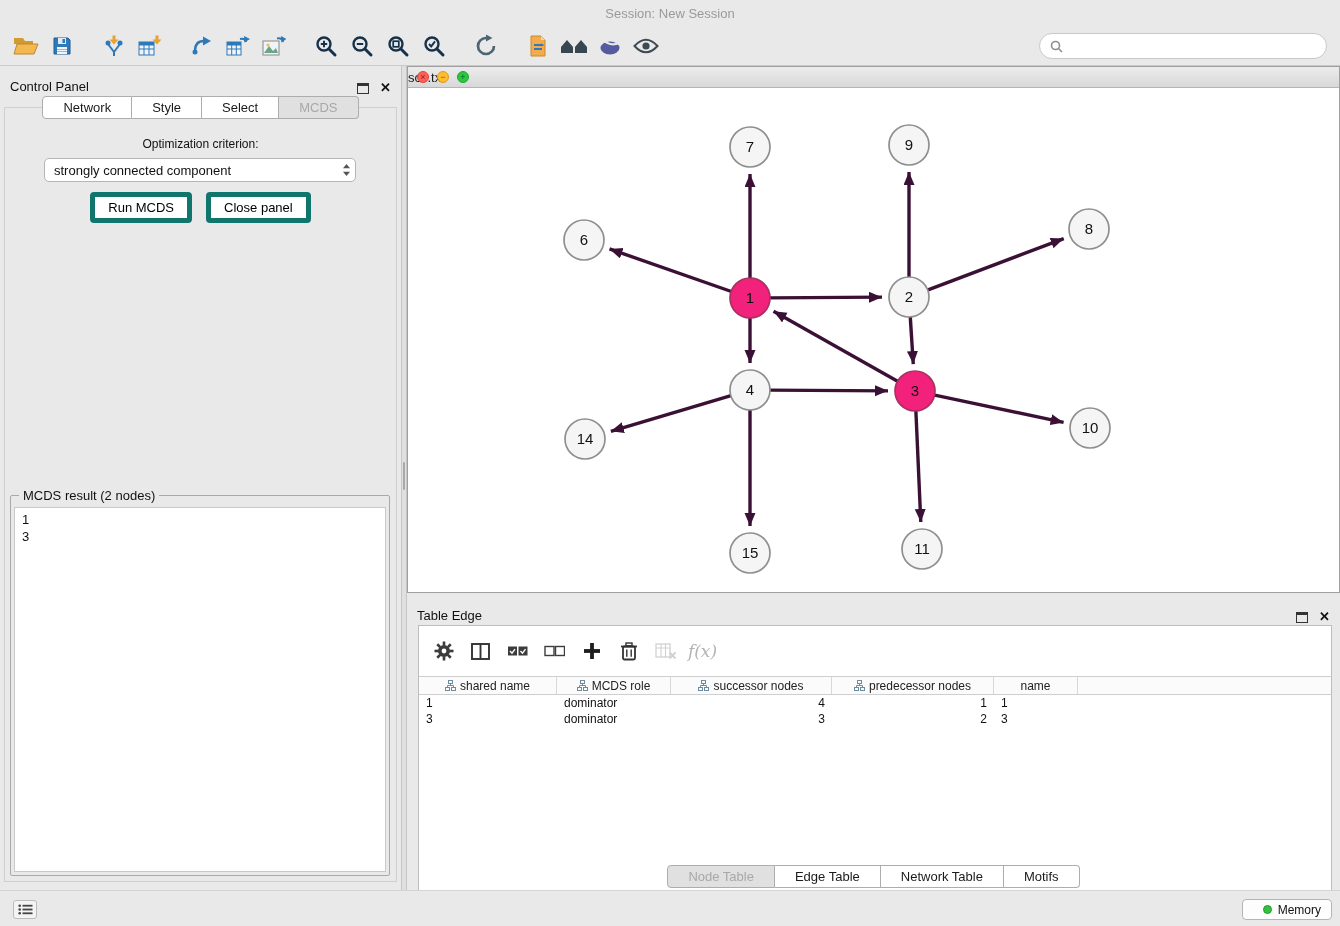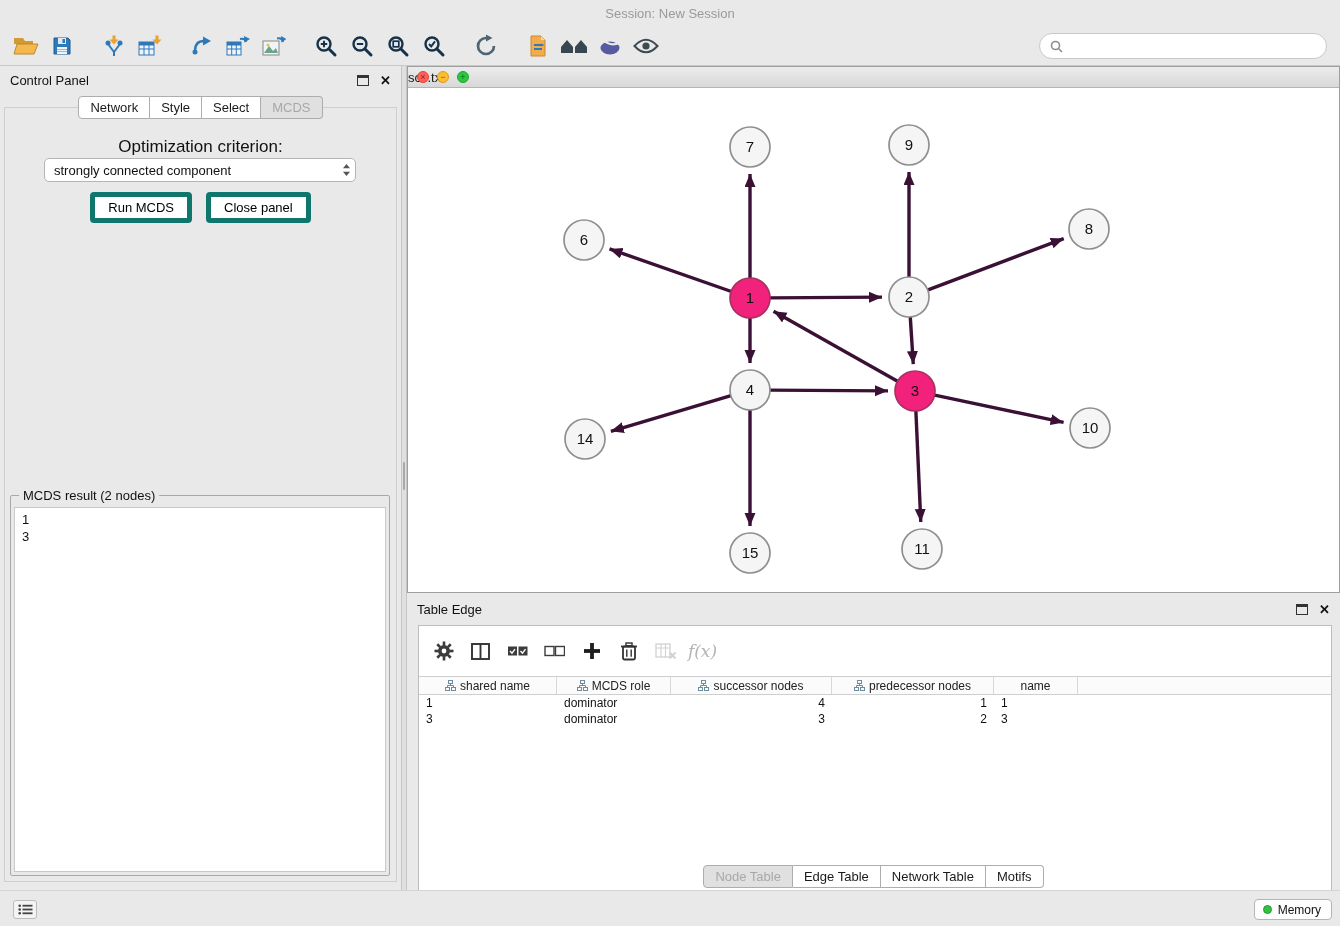--- a/index.html
+++ b/index.html
@@ -9,31 +9,31 @@
   
   .titlebar{position:absolute;top:0;left:0;right:0;height:27px;text-align:center;line-height:27px;font-size:13px;color:#9a9a9a}
   .toolbar{position:absolute;top:27px;left:0;right:0;height:39px;display:flex;align-items:center;padding-left:8px;border-bottom:1px solid #c9c9c9}
   .tb-btn{width:36px;height:32px;display:flex;align-items:center;justify-content:center;flex:0 0 auto;border-radius:4px}
   .tb-gap{width:16px;flex:0 0 auto}
   .search{position:absolute;top:6px;right:13px;width:288px;height:26px;background:#fff;border:1px solid #c9c9c9;border-radius:13px;display:flex;align-items:center;padding:0 10px;gap:6px}
   .search input{border:none;outline:none;flex:1;font-size:13px;background:transparent;font-family:inherit}
 
   
   .control-panel{position:absolute;left:0;top:66px;width:401px;height:824px;background:#e9e9e9}
-  .panel-header{height:28px;display:flex;align-items:center;padding:0 10px;font-size:13px}
+  .panel-header{height:28px;display:flex;align-items:flex-end;padding:0 10px;font-size:13px}
   .panel-header .spacer{flex:1}
   .float-btn{width:12px;height:11px;border:1px solid #333;border-top-width:3px;margin-right:11px;background:transparent}
   .x-btn{font-size:13px;font-weight:bold;color:#111;line-height:1;cursor:default}
   .pane-border{position:absolute;left:4px;right:4px;top:41px;bottom:8px;border:1px solid #cfcfcf}
   .seg-tabs{position:absolute;left:0;right:0;top:30px;display:flex;justify-content:center;z-index:2}
-  .seg{padding:3px 11px;font-size:13px;background:#fff;border:1px solid #adadad;border-left:none;color:#1a1a1a;white-space:nowrap}
+  .seg{padding:3px 20px;font-size:13px;background:#fff;border:1px solid #adadad;border-left:none;color:#1a1a1a;white-space:nowrap}
   .seg:first-child{border-left:1px solid #adadad;border-radius:4px 0 0 4px}
   .seg:last-child{border-radius:0 4px 4px 0}
   .seg.active{background:#e0e0e0;color:#a8a8a8}
-  .opt-label{position:absolute;left:0;right:0;top:71px;text-align:center;font-size:17px}
+  .opt-label{position:absolute;left:0;right:0;top:71px;text-align:center;font-size:12px}
   .combo{position:absolute;left:44px;top:92px;width:312px;height:24px;background:#fff;border:1px solid #b5b5b5;border-radius:5px;display:flex;align-items:center;padding:0 4px 0 9px;font-size:13px}
   .combo .spacer{flex:1}
   .btn-row{position:absolute;left:0;right:0;top:126px;display:flex;justify-content:center;gap:14px}
   .btn{padding:3px 13px;font-size:13px;background:#fff;border:5px solid #0f766e;border-radius:4px}
   .result-group{position:absolute;left:10px;top:429px;width:380px;height:381px;border:1px solid #a9a9a9;border-radius:2px}
   .result-legend{position:absolute;top:-8px;left:8px;background:#e9e9e9;padding:0 4px;font-size:13px}
   .result-area{position:absolute;left:3px;right:3px;top:11px;bottom:3px;background:#fff;border:1px solid #c9c9c9;font-size:13px;line-height:17px;padding:3px 7px;white-space:pre}
   .v-splitter{position:absolute;left:401px;top:66px;width:6px;height:824px;background:#e0e0e0;border-left:1px solid #c6c6c6;border-right:1px solid #c6c6c6}
   .v-splitter .handle{position:absolute;left:1px;width:2px;top:396px;height:28px;background:#a9a9a9;border-radius:2px}
 
@@ -58,21 +58,21 @@
   .th{display:flex;align-items:center;justify-content:center;gap:4px;font-size:12px;color:#222;border-right:1px solid #d8d8d8;height:100%}
   .tbl-row{display:flex;height:16px;font-size:12px}
   .td{padding:0 7px;line-height:16px;overflow:hidden;white-space:nowrap}
   .c0{width:138px}.c1{width:114px}.c2{width:161px}.c3{width:162px}.c4{width:84px}.cfill{flex:1;border-right:none}
   .td.num{text-align:right}
   .tp-tabs{position:absolute;left:0;right:0;top:270px;display:flex;justify-content:center}
 
   
   .statusbar{position:absolute;left:0;right:0;top:890px;height:36px;background:#e9e9e9;border-top:1px solid #d4d4d4}
   .list-btn{position:absolute;left:13px;top:9px;width:24px;height:19px;border:1px solid #bcbcbc;border-radius:3px;background:#f4f4f4;display:flex;align-items:center;justify-content:center}
-  .memory-btn{position:absolute;right:8px;top:8px;height:21px;padding:0 10px 0 8px;display:flex;align-items:center;gap:6px;background:#fdfdfd;border:1px solid #b5b5b5;border-radius:4px;font-size:12px}
+  .memory-btn{position:absolute;right:8px;top:8px;height:21px;padding:0 10px 0 20px;display:flex;align-items:center;gap:6px;background:#fdfdfd;border:1px solid #b5b5b5;border-radius:4px;font-size:12px}
   .mem-dot{width:9px;height:9px;border-radius:50%;background:#35c13f;border:1px solid #27992f}
 </style>
 </head>
 <body>
 
 <div class="titlebar">
   <span>Session: New Session</span>
 </div>
 
 <div class="toolbar">

